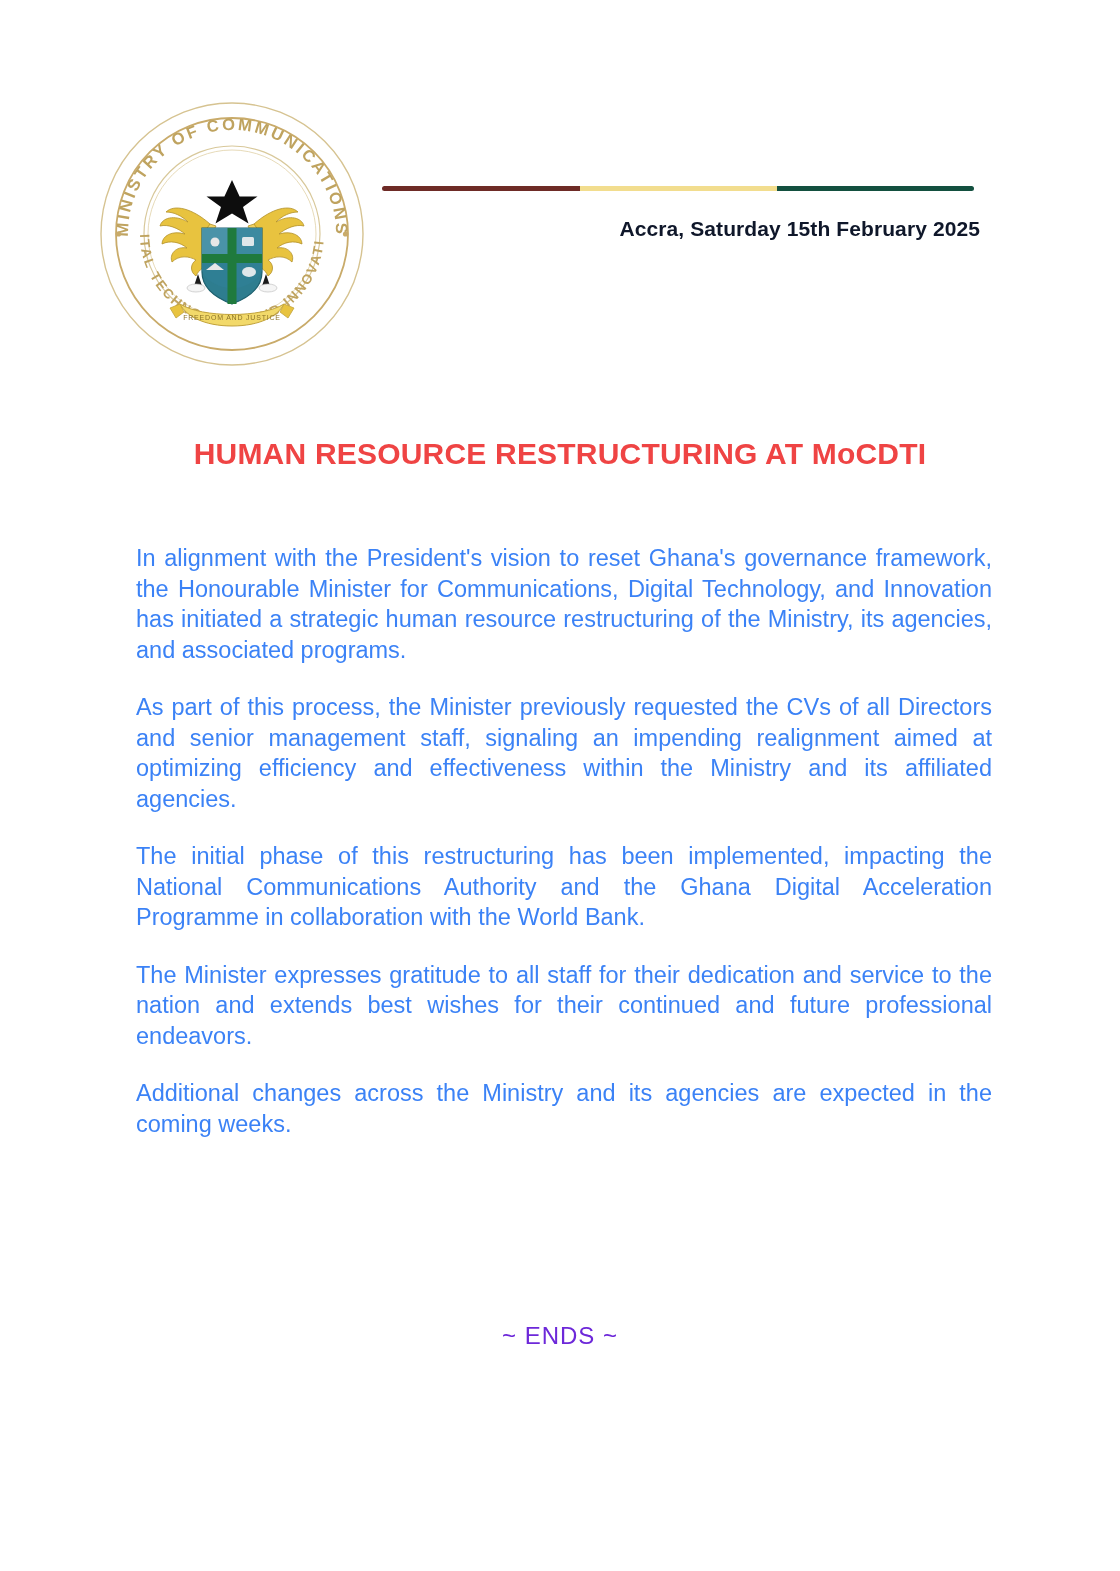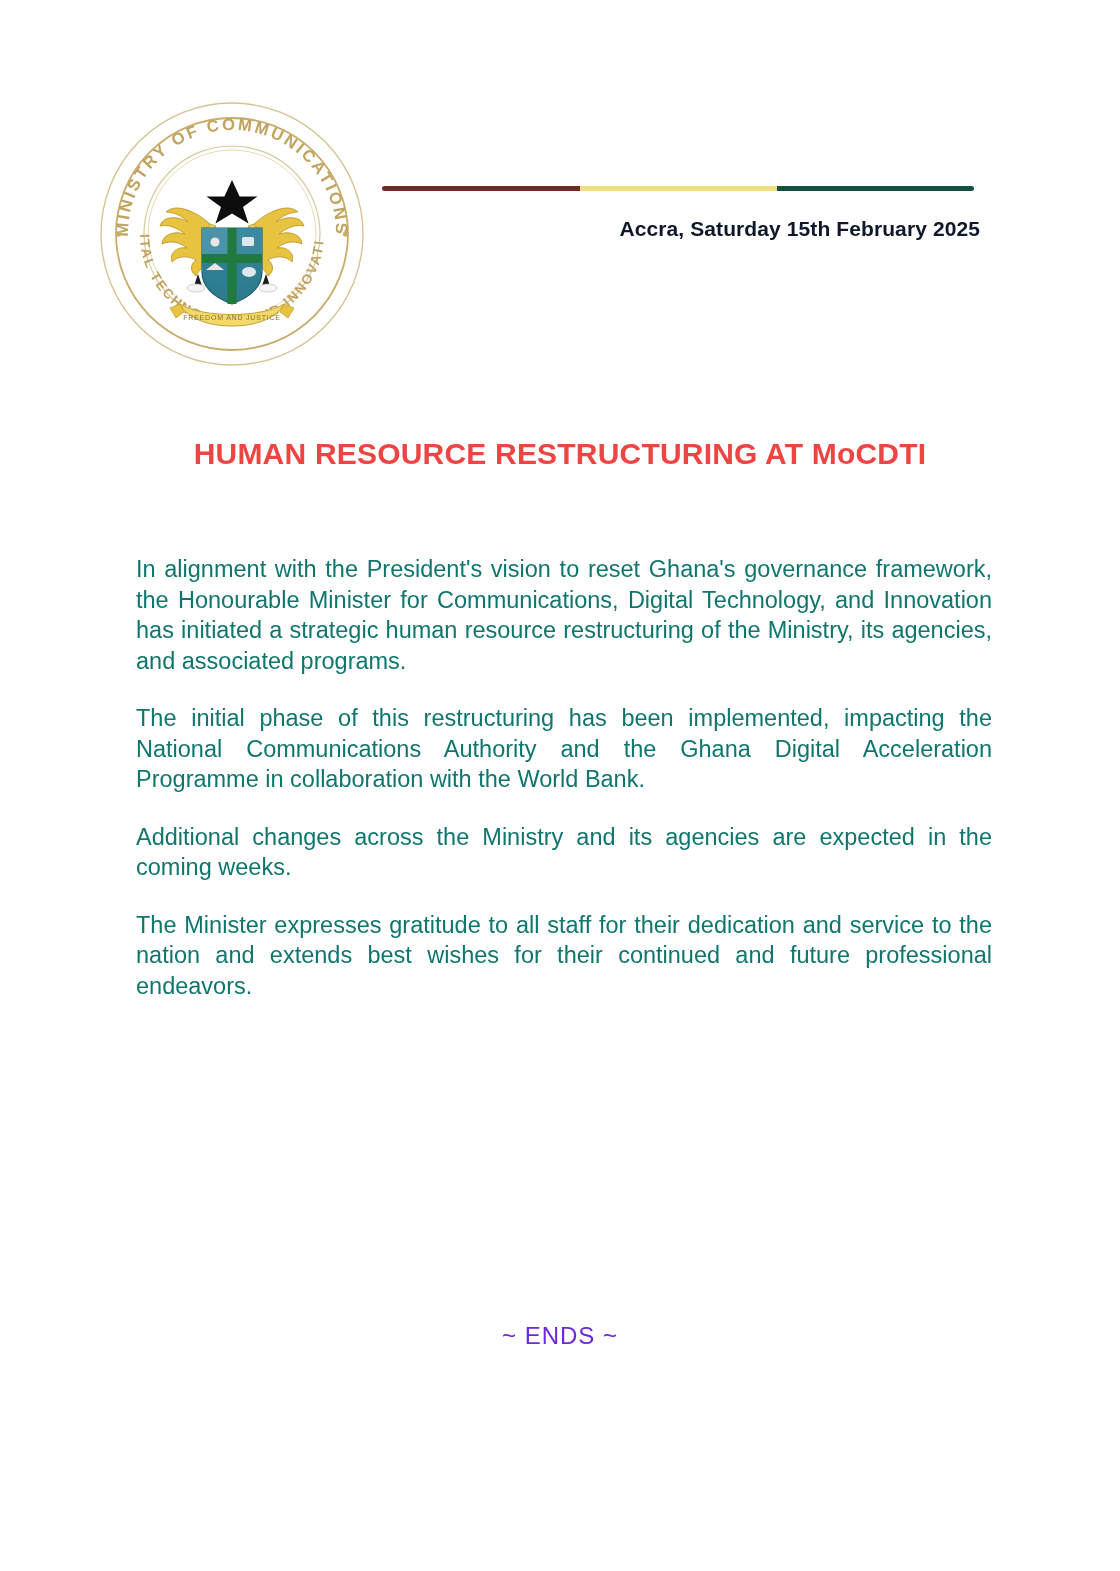--- a/index.html
+++ b/index.html
@@ -68,24 +68,23 @@
 
   .body-col {
     position:absolute;
     left:136px; top:543px;
     width:856px;
   }
   .para {
     font-size:23.5px;
     line-height:30.5px;
     text-align:justify;
-    color:#0f766e;
+    color:#3b82f6;
     margin-bottom:27px;
     font-weight:500;
-    margin-top:11px;
   }
   .para:last-child { margin-bottom:0; }
 
   .ends {
     position:absolute;
     left:0; right:0; top:1322px;
     text-align:center;
     font-size:24px;
     letter-spacing:1px;
     color:#6d28d9;
@@ -181,20 +180,21 @@
       </div>
 
       <div class="dateline">Accra, Saturday 15th February 2025</div>
     </div>
   </div>
 
   <div class="doc-title">HUMAN RESOURCE RESTRUCTURING AT MoCDTI</div>
 
   <div class="body-col">
     <p class="para">In alignment with the President's vision to reset Ghana's governance framework, the Honourable Minister for Communications, Digital Technology, and Innovation has initiated a strategic human resource restructuring of the Ministry, its agencies, and associated programs.</p>
+    <p class="para">As part of this process, the Minister previously requested the CVs of all Directors and senior management staff, signaling an impending realignment aimed at optimizing efficiency and effectiveness within the Ministry and its affiliated agencies.</p>
     <p class="para">The initial phase of this restructuring has been implemented, impacting the National Communications Authority and the Ghana Digital Acceleration Programme in collaboration with the World Bank.</p>
+    <p class="para">The Minister expresses gratitude to all staff for their dedication and service to the nation and extends best wishes for their continued and future professional endeavors.</p>
     <p class="para">Additional changes across the Ministry and its agencies are expected in the coming weeks.</p>
-    <p class="para">The Minister expresses gratitude to all staff for their dedication and service to the nation and extends best wishes for their continued and future professional endeavors.</p>
   </div>
 
   <div class="ends">~ ENDS ~</div>
 
 </div>
 
 </body></html>

